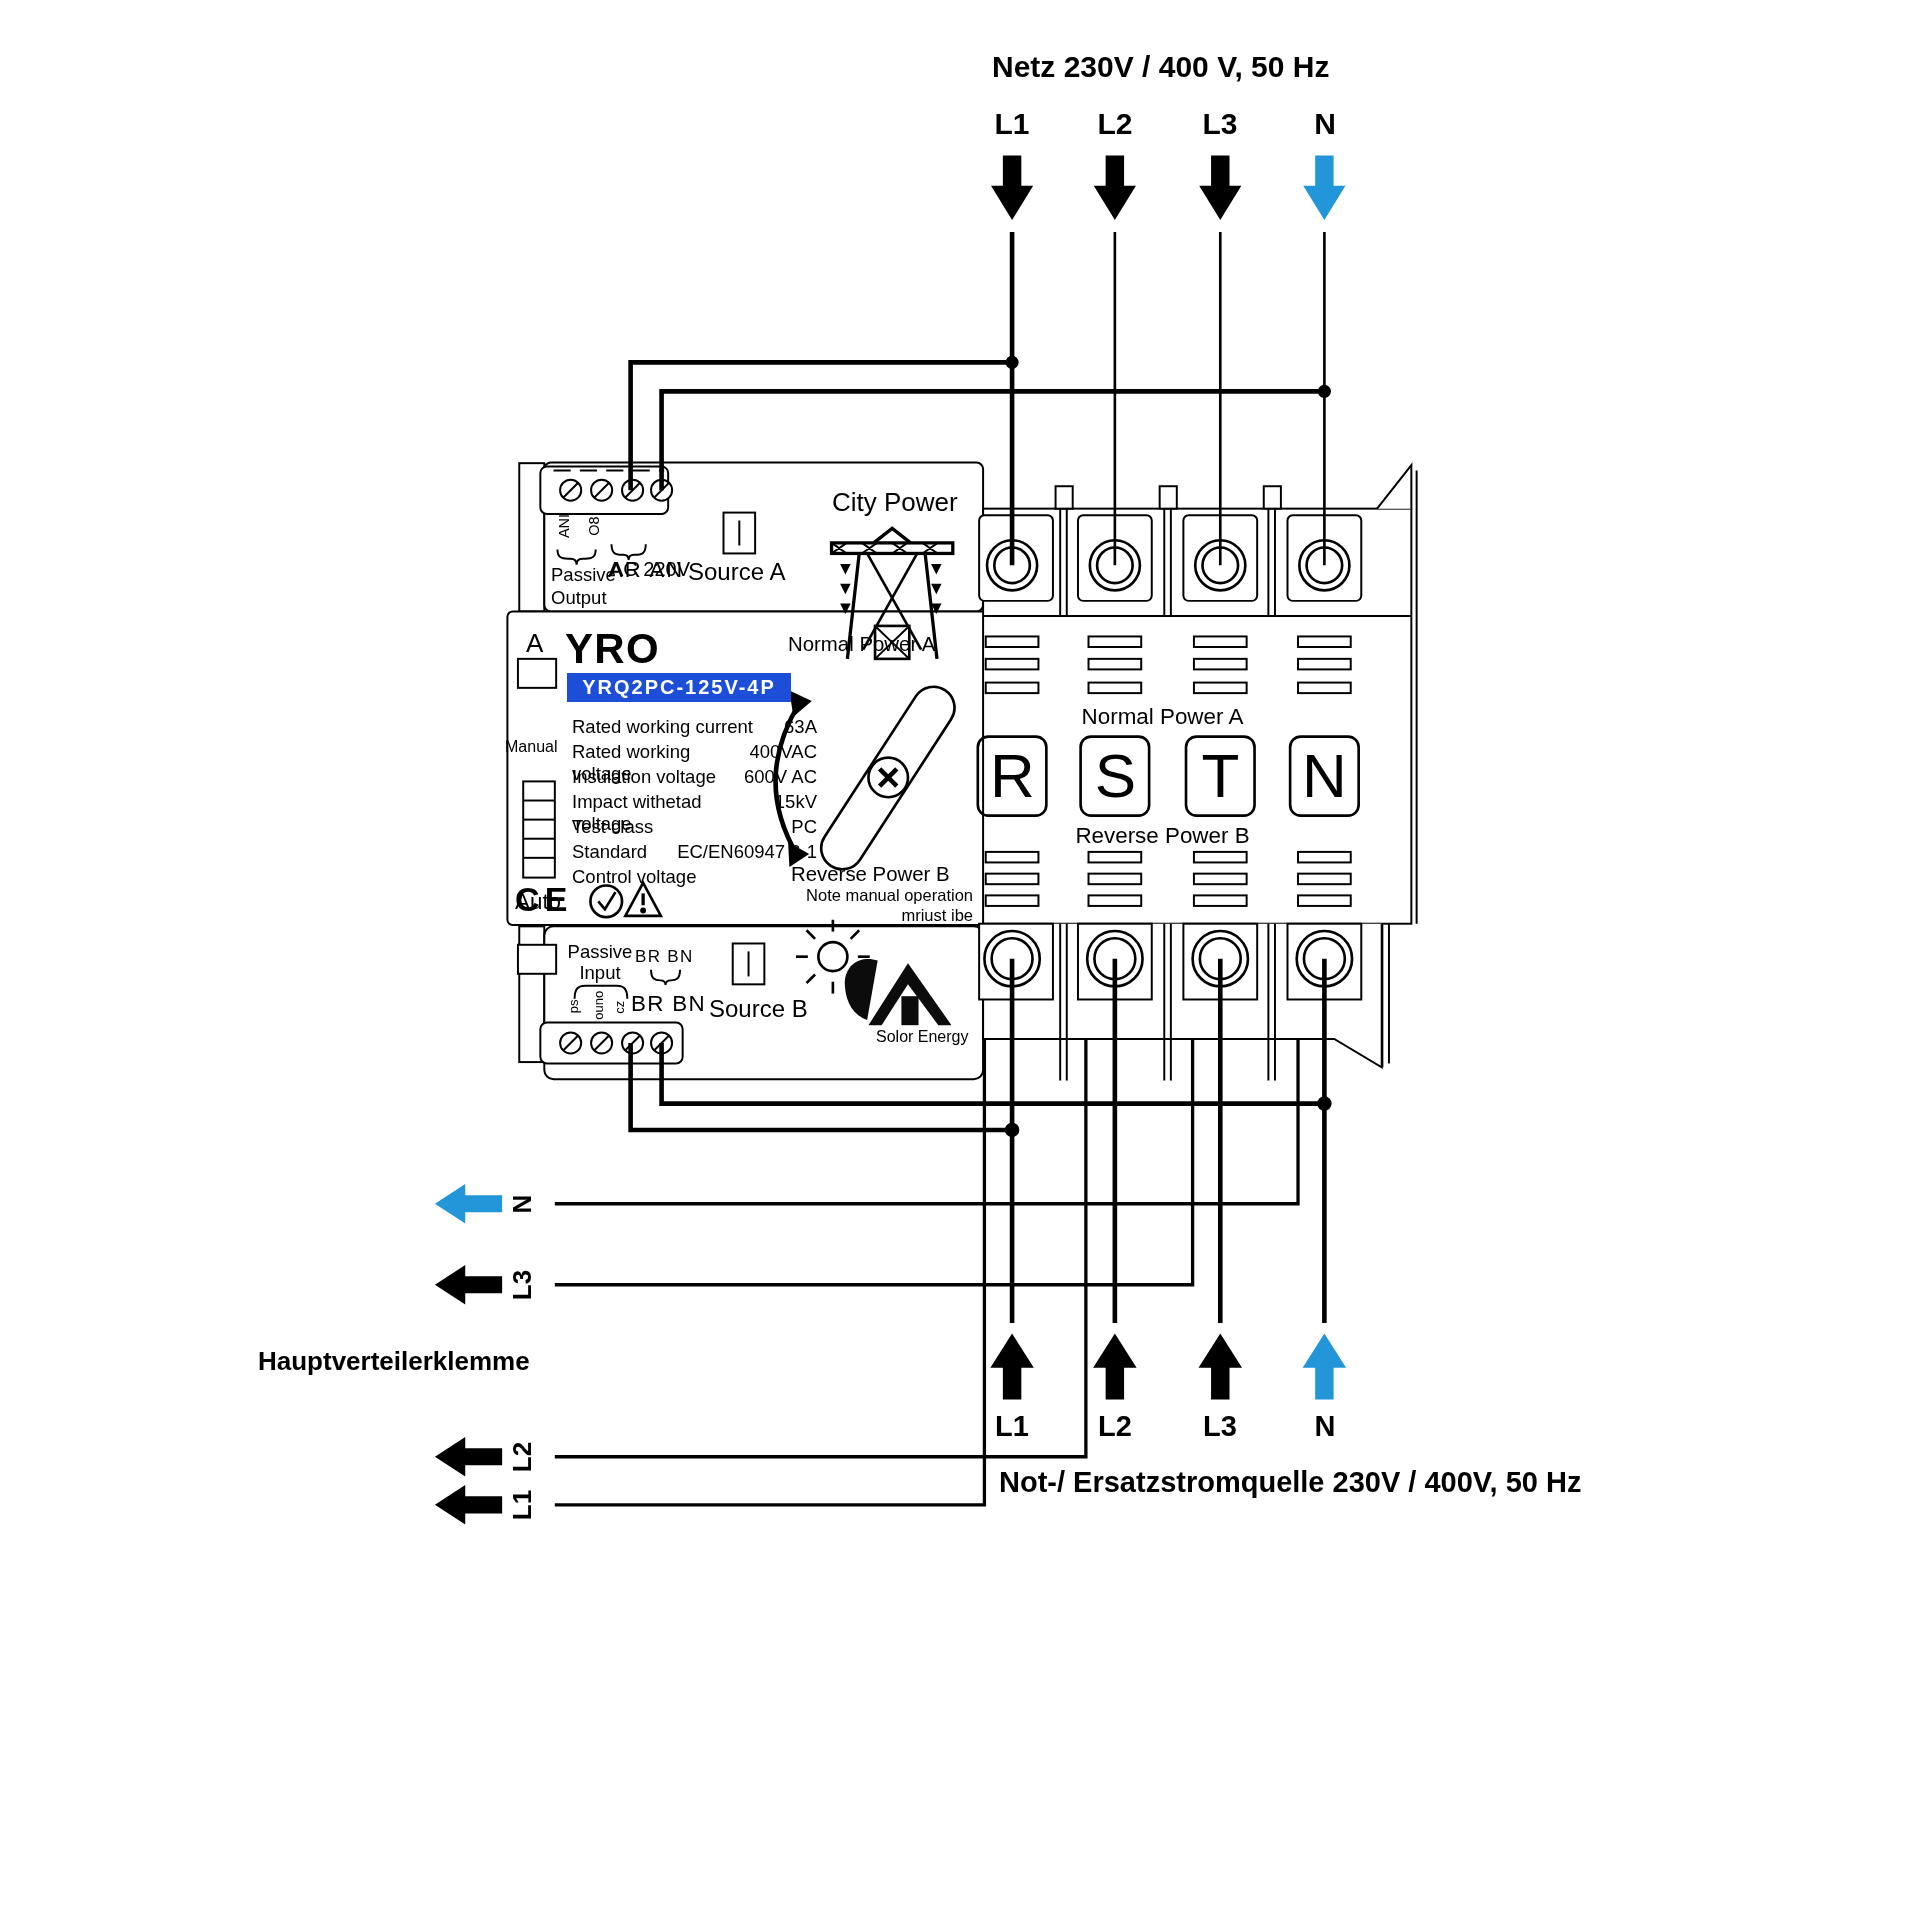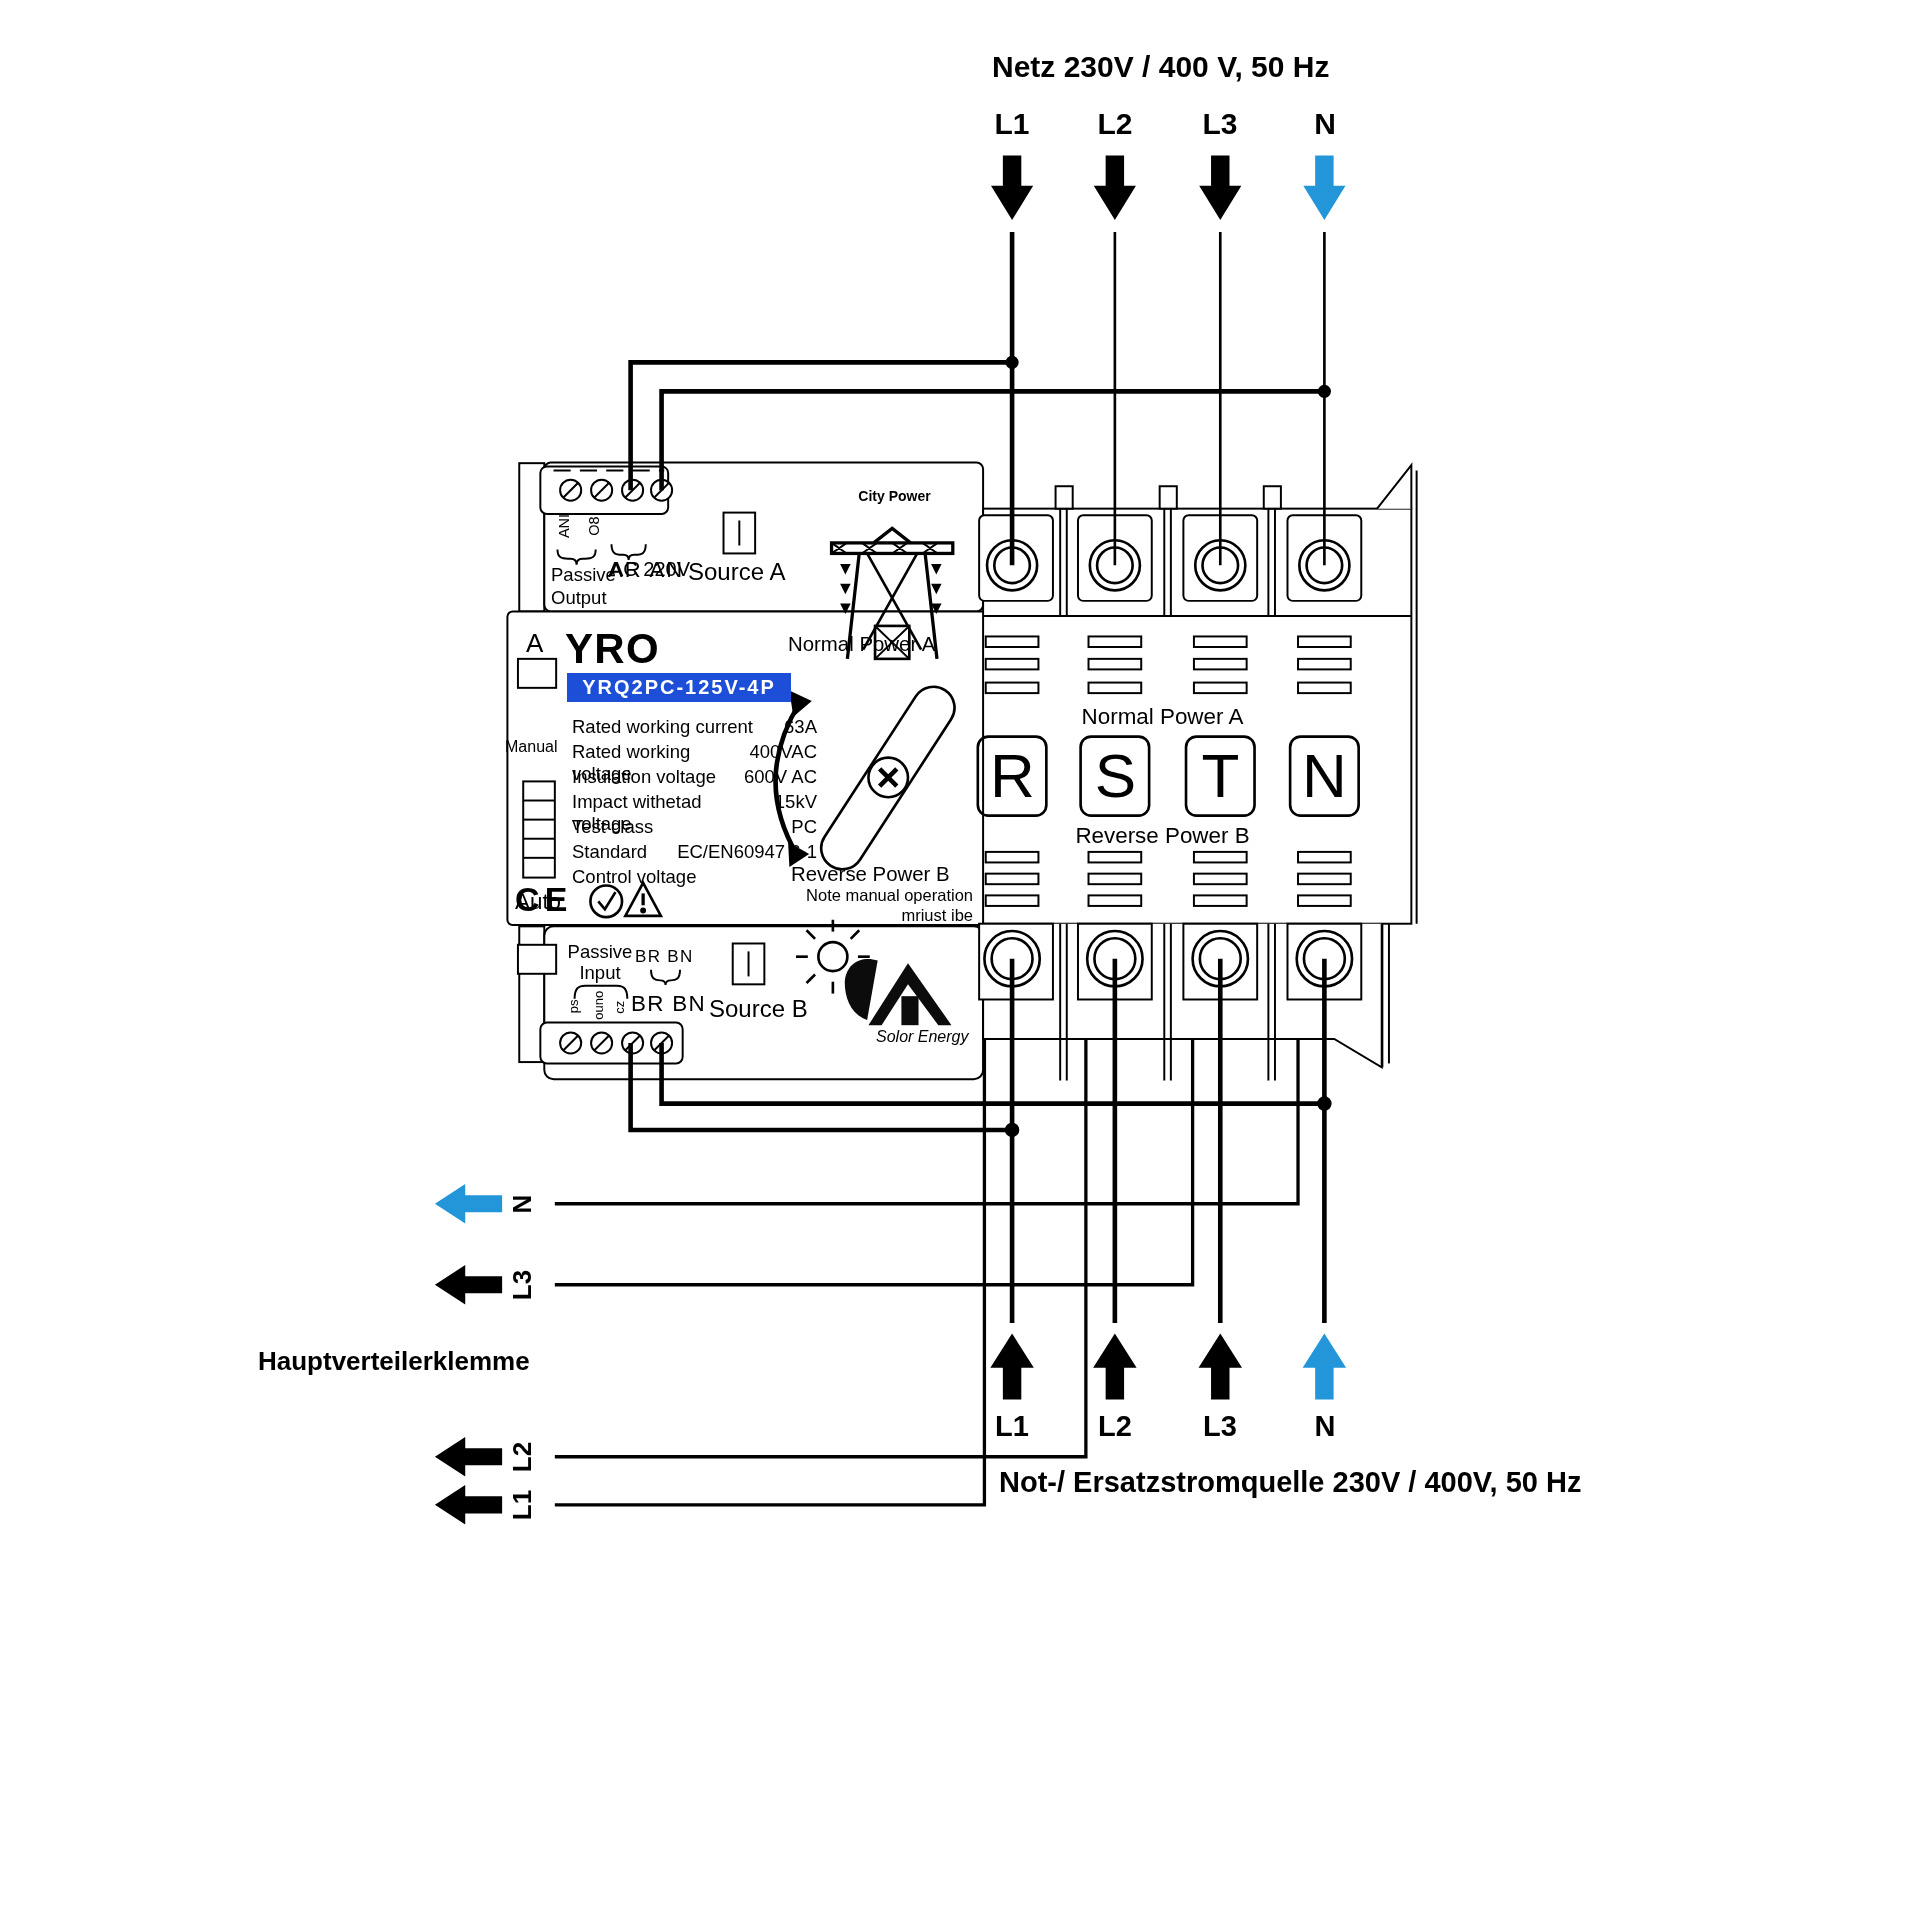--- a/index.html
+++ b/index.html
@@ -7,21 +7,21 @@
           font-family:"Liberation Sans", sans-serif;color:#000;}
   #linework{position:absolute;left:0;top:0;}
   .txt{position:absolute;white-space:nowrap;line-height:1.05;}
   .b{font-weight:bold;}
   .sb{font-weight:600;}
   .ctr{text-align:center;}
   .rot{transform:rotate(-90deg);transform-origin:center center;}
   .badge{background:#1d4ed8;color:#fff;display:flex;align-items:center;justify-content:center;}
   .specrow{position:absolute;display:flex;justify-content:space-between;width:245px;font-size:18.5px;}
   .polebox{position:absolute;width:69px;height:79px;text-align:center;font-size:62px;line-height:78px;}
-  .ital{font-style:italic;text-align:right;}
+  .ital{text-align:right;}
 </style>
 </head>
 <body>
 
 <div id="canvas">
 
 <svg id="linework" width="1926" height="1912" viewBox="0 0 2923 2902">
 
   <g fill="#fff" stroke="#000" stroke-width="3">
     <rect x="788" y="703" width="38" height="225"></rect>
@@ -308,21 +308,21 @@
 <div class="txt sb ctr rot" style="left:494px;top:1270px;width:59px;height:30px;font-size:26px;">L3</div>
 <div class="txt sb ctr rot" style="left:494px;top:1442px;width:59px;height:30px;font-size:26px;">L2</div>
 <div class="txt sb ctr rot" style="left:494px;top:1490px;width:59px;height:30px;font-size:26px;">L1</div>
 
 <div class="txt sb ctr" style="left:979px;top:1411px;width:66px;font-size:29px;">L1</div>
 <div class="txt sb ctr" style="left:1082px;top:1411px;width:66px;font-size:29px;">L2</div>
 <div class="txt sb ctr" style="left:1187px;top:1411px;width:66px;font-size:29px;">L3</div>
 <div class="txt sb ctr" style="left:1292px;top:1411px;width:66px;font-size:29px;">N</div>
 <div class="txt b" style="left:999px;top:1467px;font-size:29px;">Not-/ Ersatzstromquelle 230V / 400V, 50 Hz</div>
 
-<div class="txt ctr" style="left:832px;top:489px;width:125px;font-size:14px;font-weight:bold;">City Power</div>
+<div class="txt ctr" style="left:832px;top:489px;width:125px;font-size:26px;">City Power</div>
 <div class="txt" style="left:688px;top:559px;font-size:24px;">Source A</div>
 <div class="txt" style="left:608px;top:521px;font-size:22px;letter-spacing:2px;margin-top:37px;">AR AN</div>
 <div class="txt" style="left:610px;top:559px;font-size:20px;">AC 220V</div>
 <div class="txt" style="left:551px;top:565px;font-size:18.5px;">Passive</div>
 <div class="txt" style="left:551px;top:588px;font-size:18.5px;">Output</div>
 <div class="txt ctr rot" style="left:545px;top:518px;width:40px;height:16px;font-size:14.5px;">ANI</div>
 <div class="txt ctr rot" style="left:575px;top:518px;width:40px;height:16px;font-size:14.5px;">O8</div>
 
 <div class="txt" style="left:526px;top:630px;font-size:26px;">A</div>
 <div class="txt" style="left:505px;top:739px;font-size:16px;">Manual</div>

